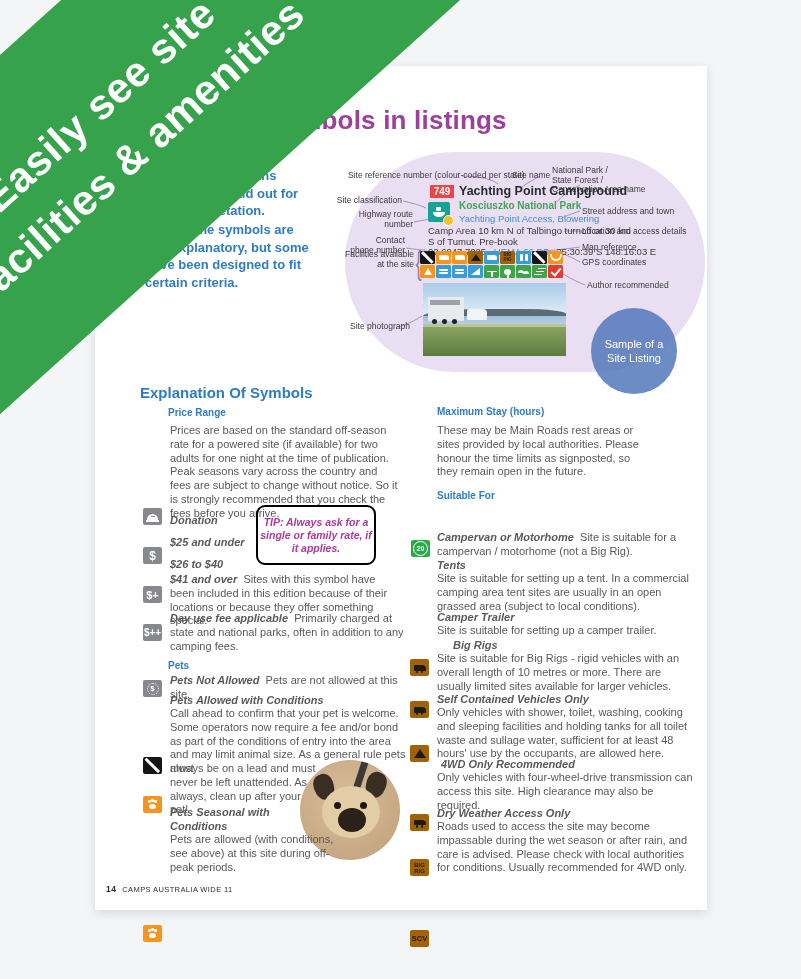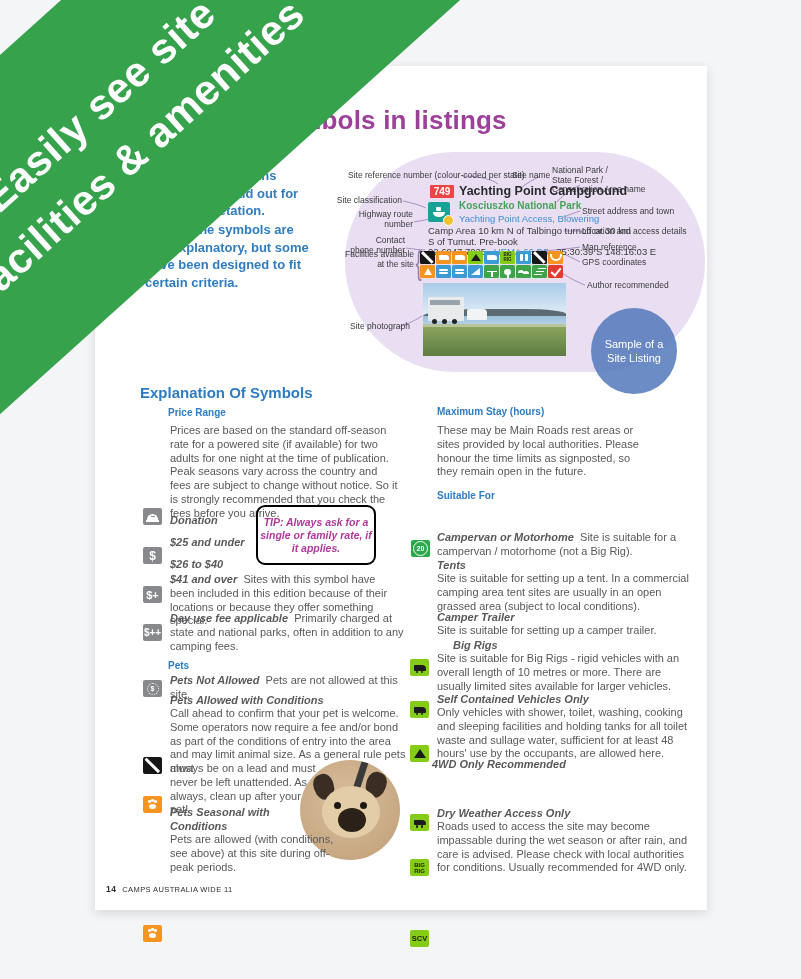--- a/index.html
+++ b/index.html
@@ -37,21 +37,21 @@
 
   .class-icon{left:428px;top:202px;width:22px;height:20px;background:#17a295;border-radius:2px;}
   .boat-hull{position:absolute;left:5px;top:10px;width:12px;height:5px;background:#fff;border-radius:0 0 5px 5px;}
   .boat-cab{position:absolute;left:8px;top:5px;width:5px;height:4px;background:#fff;border-radius:1px;}
   .route-shield{left:443px;top:215px;width:9px;height:9px;background:#f2c12e;border:1px solid #fff;border-radius:50%;}
 
   
   .facrow{display:flex;gap:1px;}
   .tile{width:15px;height:13px;border-radius:1.5px;display:flex;align-items:center;justify-content:center;
         position:relative;overflow:hidden;flex:none;color:#fff;}
-  .or{background:#f5941f}.yl{background:#84cc16;color:#1b1b1b}.bl{background:#3d9bd3}
+  .or{background:#f5941f}.yl{background:#a16207;color:#1b1b1b}.bl{background:#3d9bd3}
   .gr{background:#3fa449}.bk{background:#161616}.rd{background:#e23b30}
   .g-slash{width:20px;height:2.5px;background:#fff;transform:rotate(45deg);}
   .g-veh{width:10px;height:5px;background:currentColor;border-radius:1px 3px 1px 1px;}
   .g-tent{width:0;height:0;border-left:5px solid transparent;border-right:5px solid transparent;border-bottom:7px solid currentColor;}
   .g-check{width:4px;height:8px;border-right:2px solid #fff;border-bottom:2px solid #fff;transform:rotate(40deg);margin-top:-2px;}
   .g-wc{width:3px;height:7px;background:#fff;border-radius:1px;box-shadow:5px 0 0 #fff;margin-left:-5px;}
   .g-phone{width:8px;height:5px;border:2px solid #fff;border-top:none;border-radius:0 0 6px 6px;}
   .g-fire{width:0;height:0;border-left:4px solid transparent;border-right:4px solid transparent;border-bottom:7px solid #fff;}
   .g-wave{width:9px;height:1.5px;background:#fff;border-radius:1px;box-shadow:0 3px 0 #fff;margin-bottom:3px;}
   .g-ramp{width:0;height:0;border-bottom:7px solid #fff;border-left:9px solid transparent;}
@@ -382,21 +382,22 @@
     </div>
   <div class="abs lead" style="left:437px;top:639px;margin-left:16px;">Big Rigs</div>
   <div class="abs body" style="left:437px;top:652px;width:256px;">Site is suitable for Big Rigs - rigid vehicles with an overall length of 10 metres or more. There are usually limited sites available for larger vehicles.</div>
 
   <div class="abs itile yl" style="left:410px;top:692px;">
       <div class="ittxt" style="font-size:7.5px;">SCV</div>
     </div>
   <div class="abs lead" style="left:437px;top:693px;">Self Contained Vehicles Only</div>
   <div class="abs body" style="left:437px;top:706px;width:258px;">Only vehicles with shower, toilet, washing, cooking and sleeping facilities and holding tanks for all toilet waste and sullage water, sufficient for at least 48 hours' use by the occupants, are allowed here.</div>
 
-  <div class="abs lead" style="left:432px;top:758px;text-align:right;">4WD Only Recommended</div>
+  <div class="abs lead" style="left:441px;top:758px;text-align:right;">4WD Only Recommended</div>
+  <div class="abs body" style="left:437px;top:771px;width:256px;">Only vehicles with four-wheel-drive transmission can access this site. High clearance may also be required.</div>
 
   <div class="abs lead" style="left:437px;top:807px;">Dry Weather Access Only</div>
   <div class="abs body" style="left:437px;top:820px;width:256px;">Roads used to access the site may become impassable during the wet season or after rain, and care is advised. Please check with local authorities for conditions. Usually recommended for 4WD only.</div>
 
   <div class="abs footer">
     <b>14</b><span>CAMPS AUSTRALIA WIDE 11</span>
   </div>
 
   <div class="abs ribbon">
     <div>Easily see site</div>

